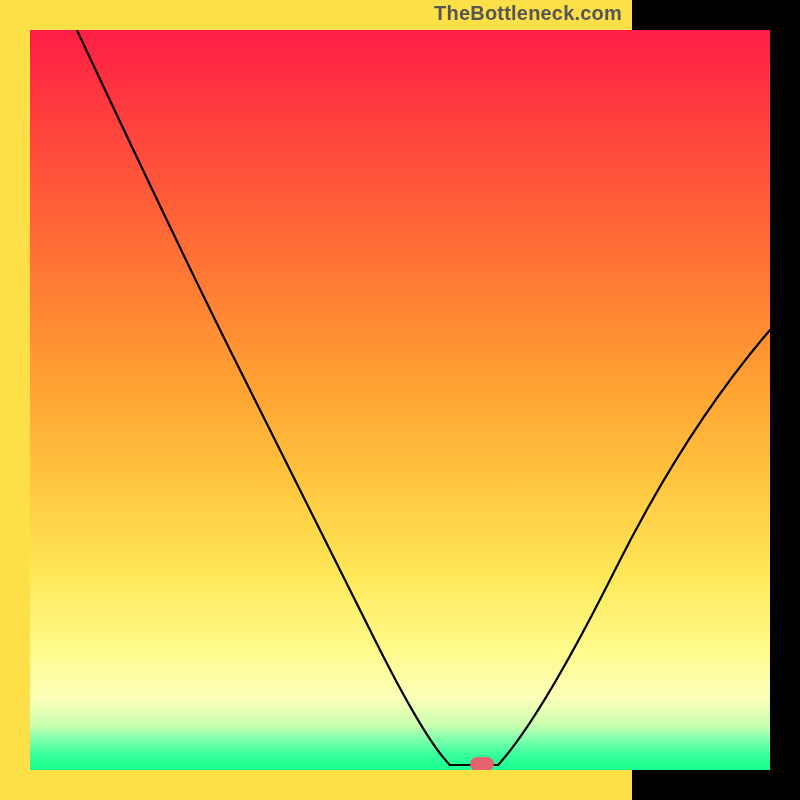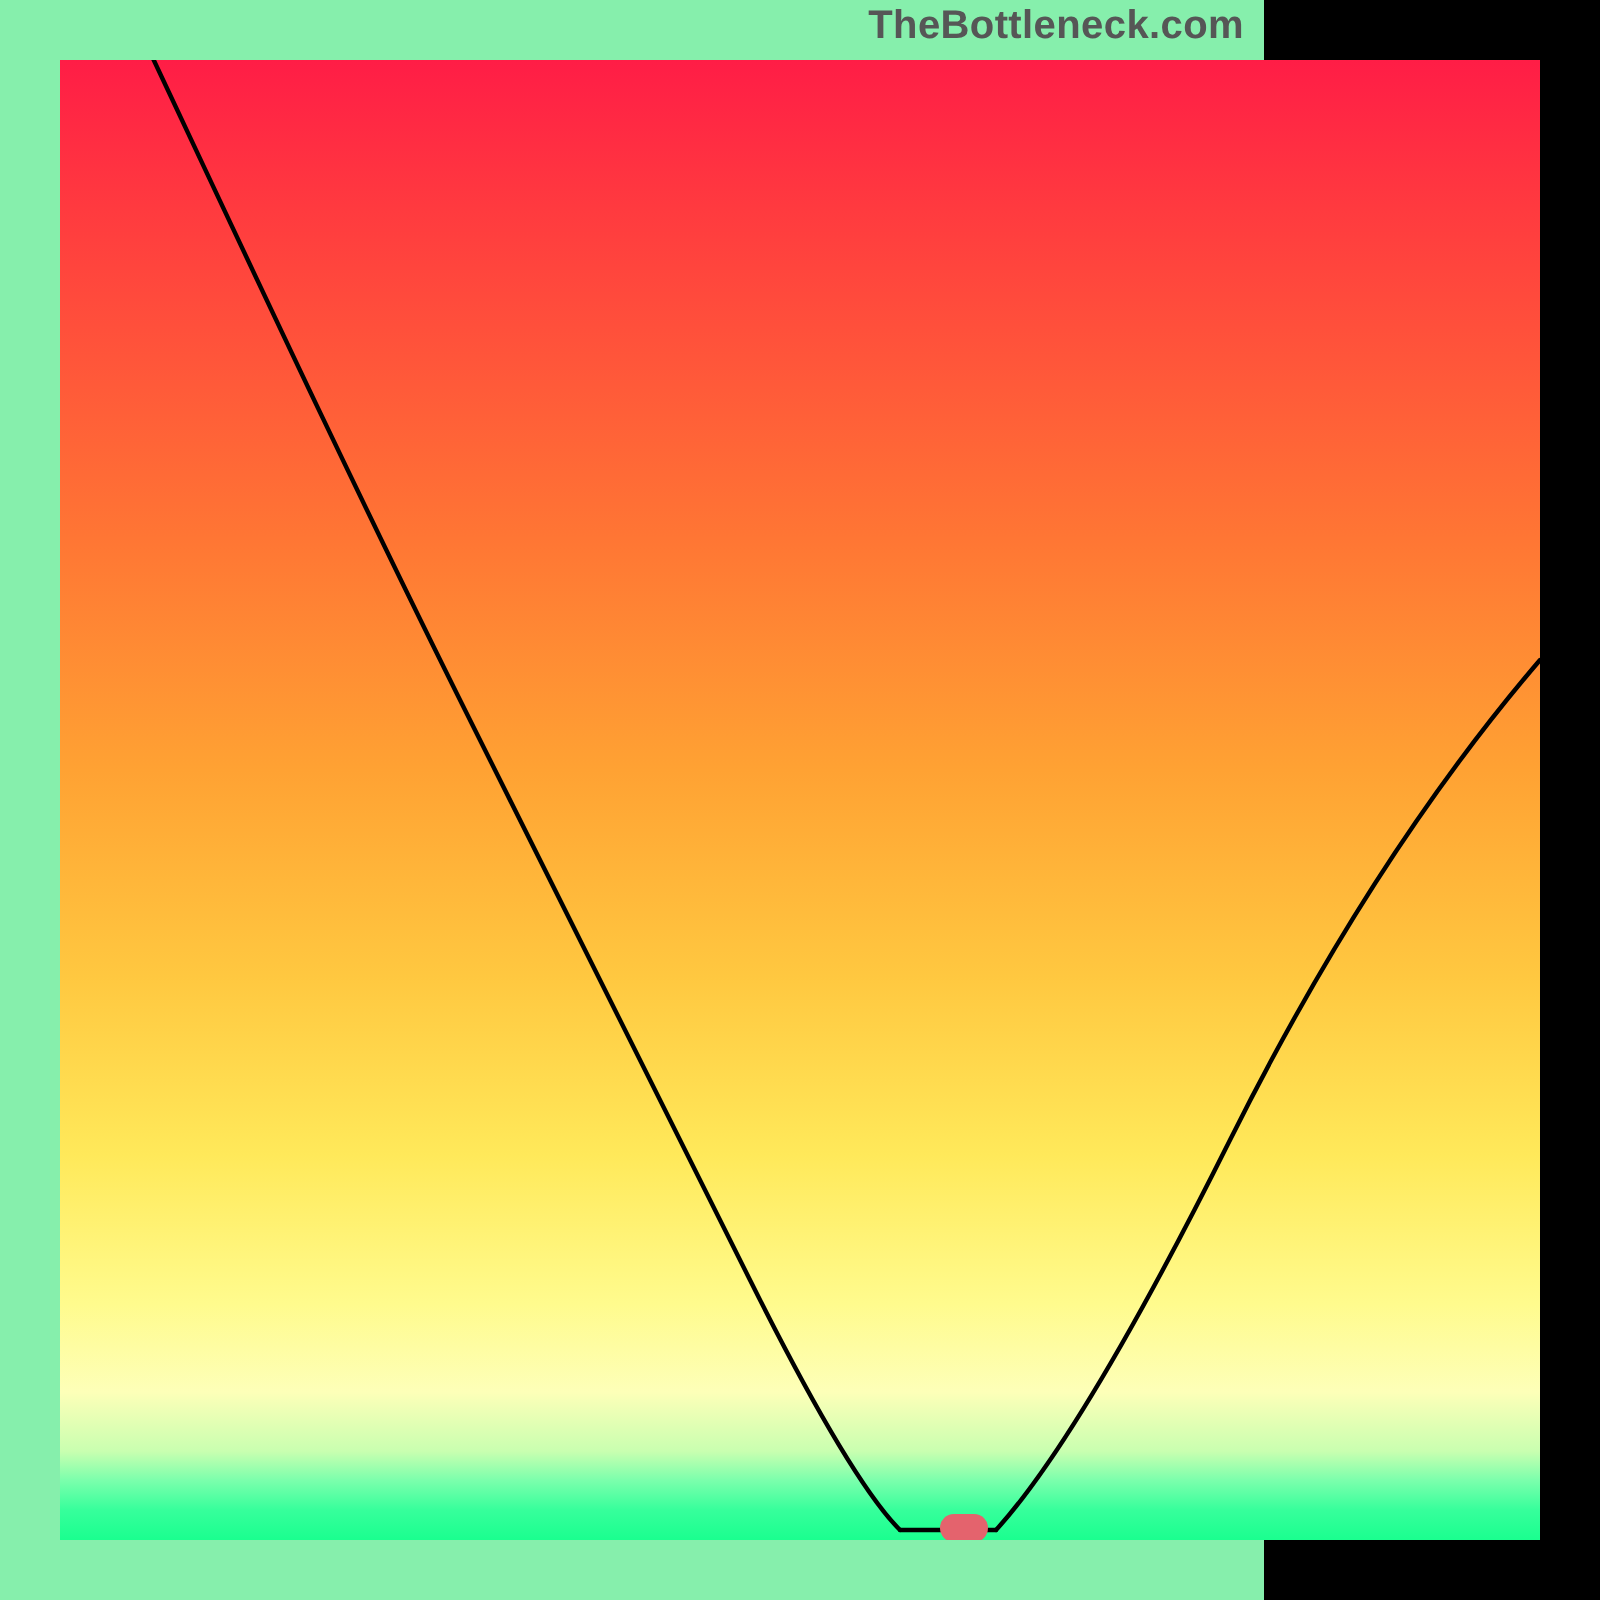--- a/index.html
+++ b/index.html
@@ -7,21 +7,21 @@
     padding: 0;
     width: 800px;
     height: 800px;
     background: #000;
     overflow: hidden;
   }
   .frame {
     position: relative;
     width: 632px;
     height: 800px;
-    background: #86efac;
+    background: #fde047;
   }
   .watermark {
     position: absolute;
     top: 2px;
     right: 10px;
     font-family: Arial, Helvetica, sans-serif;
     font-size: 20px;
     font-weight: 600;
     color: #565656;
     letter-spacing: 0.2px;

